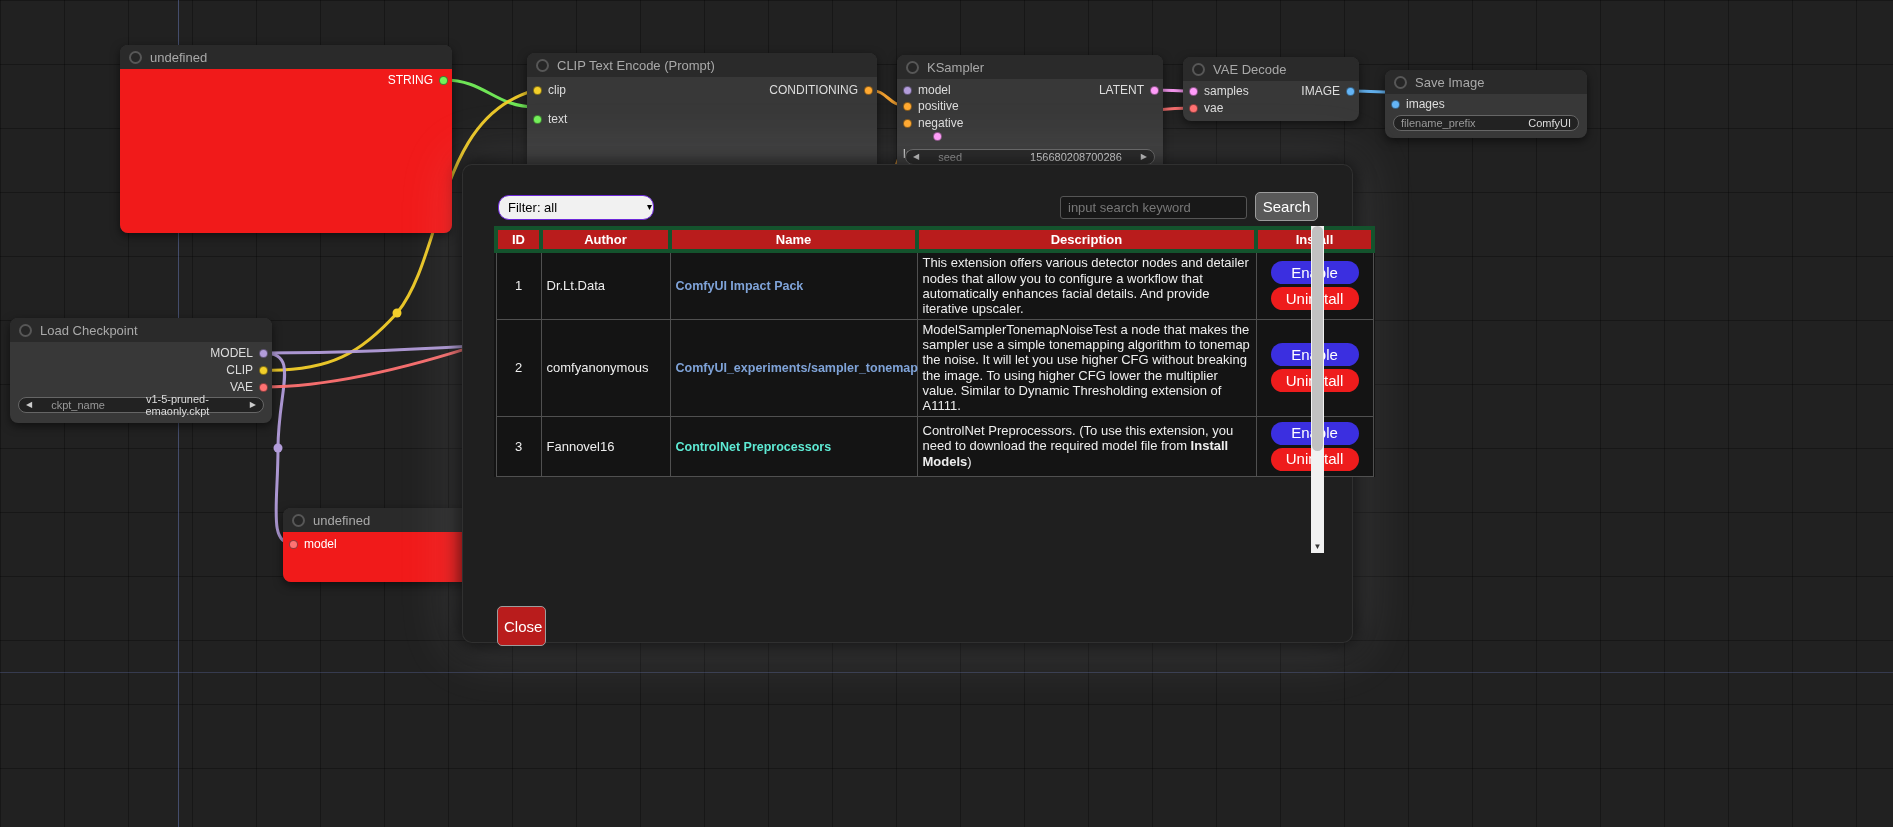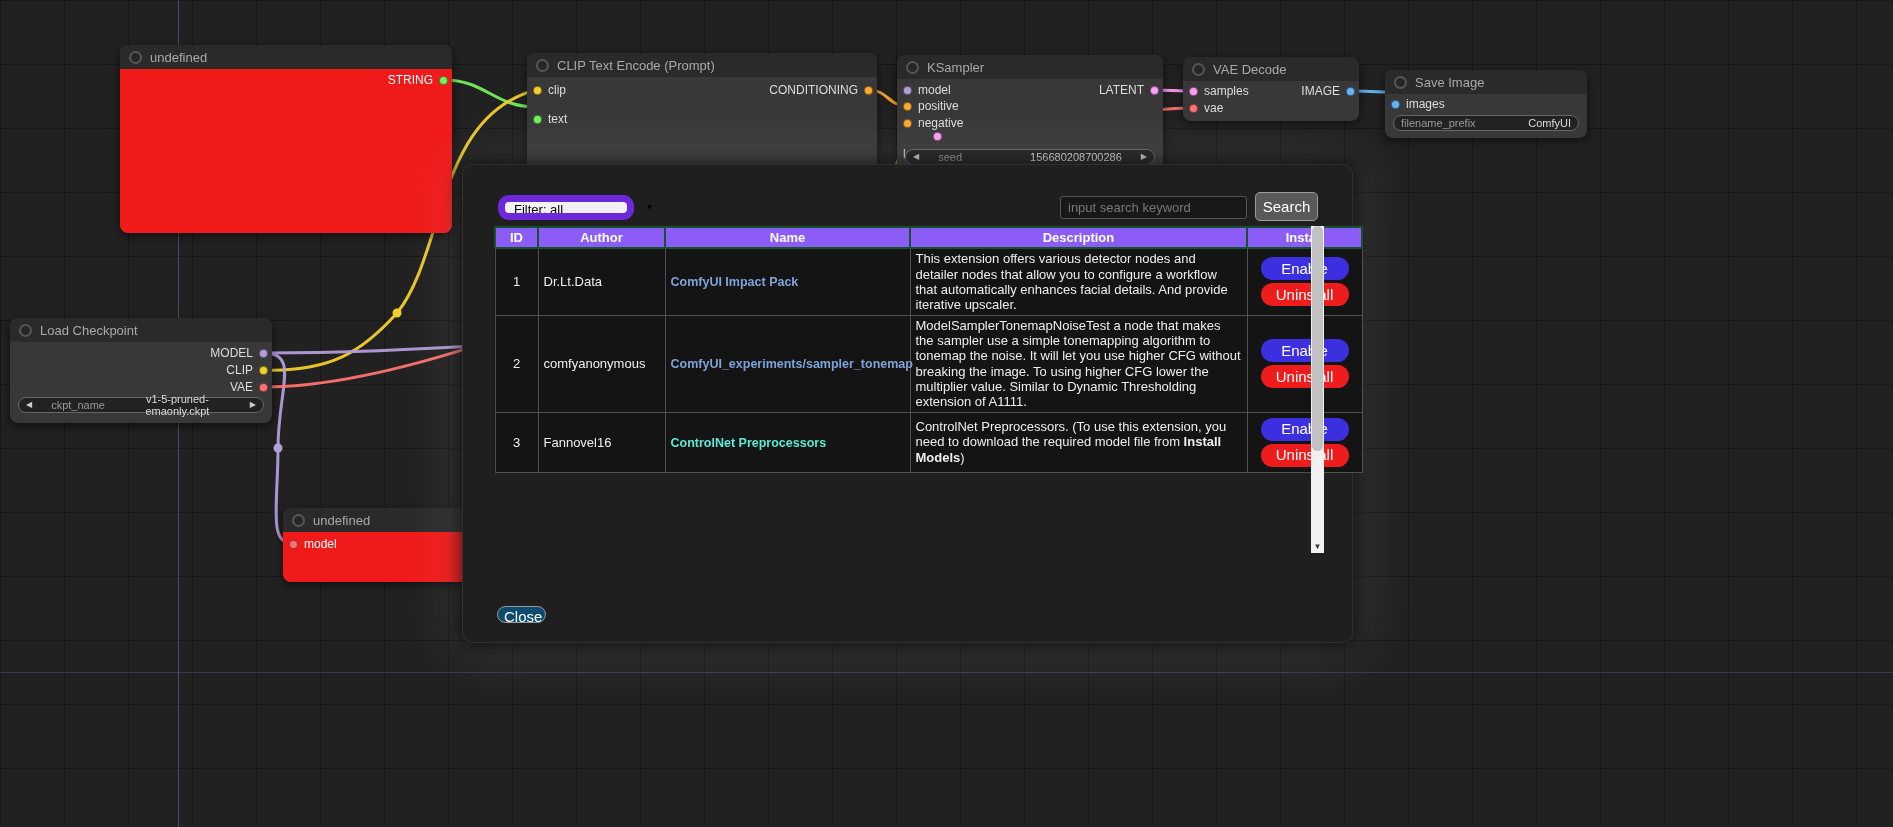--- a/index.html
+++ b/index.html
@@ -35,38 +35,38 @@
   .widget .w-value{color:#ddd;}
   .widget .w-value.right{margin-left:auto;}
   .widget .w-value.center{flex:1;text-align:center;}
   .widget .arrow{color:#ccc;font-size:8px;line-height:1;}
 
   
   .modal{position:absolute;left:462px;top:164px;width:889px;height:477px;z-index:10;
         background:#1f1f1f;border-radius:10px;border:1px solid rgba(255,255,255,0.08);
         box-shadow:0 0 18px 2px rgba(0,0,0,0.65), 0 0 55px 10px rgba(205,205,215,0.14);}
   .filter-wrap{position:absolute;left:35px;top:30px;width:163px;height:25px;}
-  .filter-wrap select{width:136px;height:25px;background:#f1f1f1;color:#000;border:7px solid #6d28d9;
+  .filter-wrap select{width:156px;height:25px;background:#f1f1f1;color:#000;border:1px solid #6d28d9;
         border-radius:11px;font-size:13px;padding:0 22px 0 9px;appearance:none;-webkit-appearance:none;
         font-family:"Liberation Sans",sans-serif;}
   .filter-caret{position:absolute;right:9px;top:7px;font-size:10px;color:#000;pointer-events:none;line-height:1;}
   .search-input{position:absolute;left:597px;top:31px;width:187px;height:23px;box-sizing:border-box;
         background:#181818;border:1px solid #555;border-radius:3px;color:#ddd;font-size:13px;padding:0 7px;
         font-family:"Liberation Sans",sans-serif;}
   .search-input::placeholder{color:#777;}
   .gray-btn{background:#595959;border:1px solid #9c9c9c;border-radius:5px;color:#fff;font-size:15px;
         font-family:"Liberation Sans",sans-serif;cursor:pointer;}
   .search-btn{position:absolute;left:792px;top:27px;width:63px;height:29px;}
-  .close-btn{position:absolute;left:34px;top:441px;width:49px;height:17px;background:#0c4a6e;border-radius:11px;}
+  .close-btn{position:absolute;left:34px;top:441px;width:49px;height:40px;background:#b91c1c;}
 
   .datagrid{position:absolute;left:31px;top:61px;width:830px;height:327px;background:#1f1f1f;}
   table.ext-table{border-collapse:collapse;width:817px;table-layout:fixed;background:#141414;color:#eee;
         font-size:13px;}
-  .ext-table th{background:#8b5cf6;color:#fff;font-weight:bold;font-size:13px;padding:2px 4px;
-        border:2px solid #14532d;text-align:center;height:15px;}
+  .ext-table th{background:#b91c1c;color:#fff;font-weight:bold;font-size:13px;padding:2px 4px;
+        border:4px solid #14532d;text-align:center;height:15px;}
   .ext-table td{border:1px solid #505050;padding:2px 5px;vertical-align:middle;}
   .col-id{width:33px;text-align:center;}
   .col-author{width:117px;}
   .col-name{width:235px;margin-top:45px;}
   .col-desc{width:327px;line-height:1.18;}
   .col-install{width:105px;text-align:center;}
   .ext-link{font-weight:bold;text-decoration:none;font-size:12.5px;}
   .pill-btn{display:block;margin:3px auto;width:88px;height:23px;border:none;border-radius:13px;
         color:#fff;font-size:15px;line-height:20px;font-family:"Liberation Sans",sans-serif;cursor:pointer;}
 

